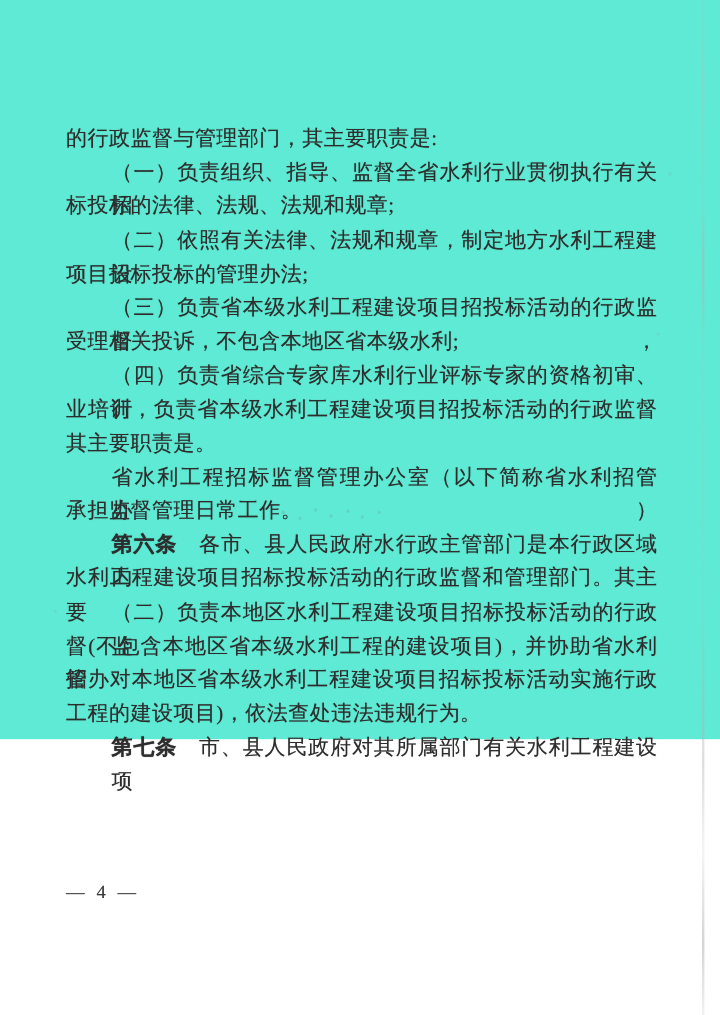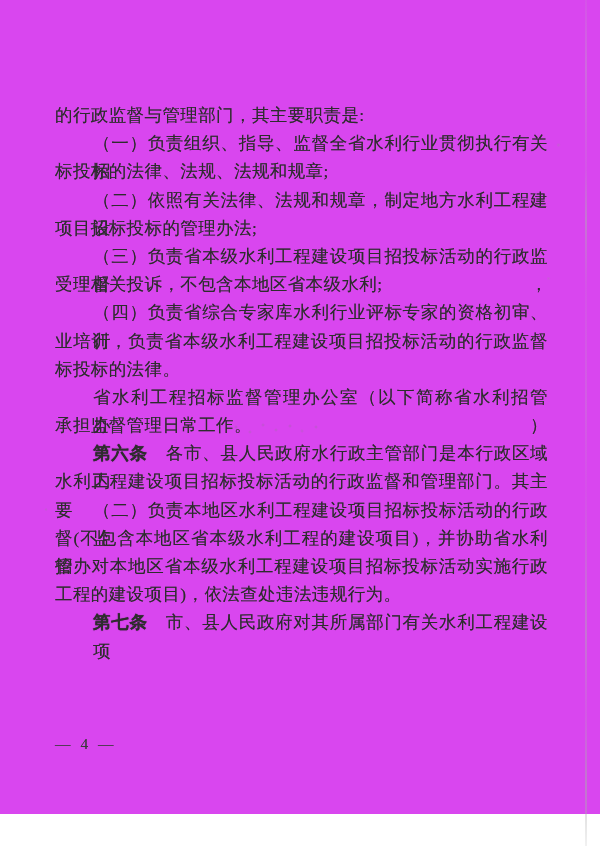--- a/index.html
+++ b/index.html
@@ -6,22 +6,22 @@
     margin: 0;
     padding: 0;
     width: 600px;
     height: 846px;
     overflow: hidden;
     background: #ffffff;
   }
   .page {
     position: relative;
     width: 600px;
-    height: 814px;
-    background: #d946ef;
+    height: 616px;
+    background: #5eead4;
     font-family: "Liberation Serif", "DejaVu Serif", serif;
     color: #2d2d2d;
   }
   
   .text-block {
     position: absolute;
     left: 55px;
     right: 52px;
     top: 101px;
   }
@@ -128,21 +128,21 @@
   <div class="text-block" id="text-block">
       <div class="line">的行政监督与管理部门，其主要职责是:</div>
       <div class="line indent just">（一）负责组织、指导、监督全省水利行业贯彻执行有关招</div>
       <div class="line">标投标的法律、法规、法规和规章;</div>
       <div class="line indent just">（二）依照有关法律、法规和规章，制定地方水利工程建设</div>
       <div class="line">项目招标投标的管理办法;</div>
       <div class="line indent just">（三）负责省本级水利工程建设项目招投标活动的行政监督，</div>
       <div class="line">受理相关投诉，不包含本地区省本级水利;</div>
       <div class="line indent just">（四）负责省综合专家库水利行业评标专家的资格初审、行</div>
       <div class="line just">业培训，负责省本级水利工程建设项目招投标活动的行政监督</div>
-      <div class="line">标投标的法律。</div>
+      <div class="line">其主要职责是。</div>
       <div class="line indent just">省水利工程招标监督管理办公室（以下简称省水利招管办）</div>
       <div class="line">承担监督管理日常工作。</div>
       <div class="line indent just"><b>第六条</b>　各市、县人民政府水行政主管部门是本行政区域内</div>
       <div class="line just">水利工程建设项目招标投标活动的行政监督和管理部门。其主要</div>
       <div class="line indent just">（二）负责本地区水利工程建设项目招标投标活动的行政监</div>
       <div class="line just">督(不包含本地区省本级水利工程的建设项目)，并协助省水利招</div>
       <div class="line just">管办对本地区省本级水利工程建设项目招标投标活动实施行政</div>
       <div class="line">工程的建设项目)，依法查处违法违规行为。</div>
       <div class="line indent just"><b>第七条</b>　市、县人民政府对其所属部门有关水利工程建设项</div>
     </div>

